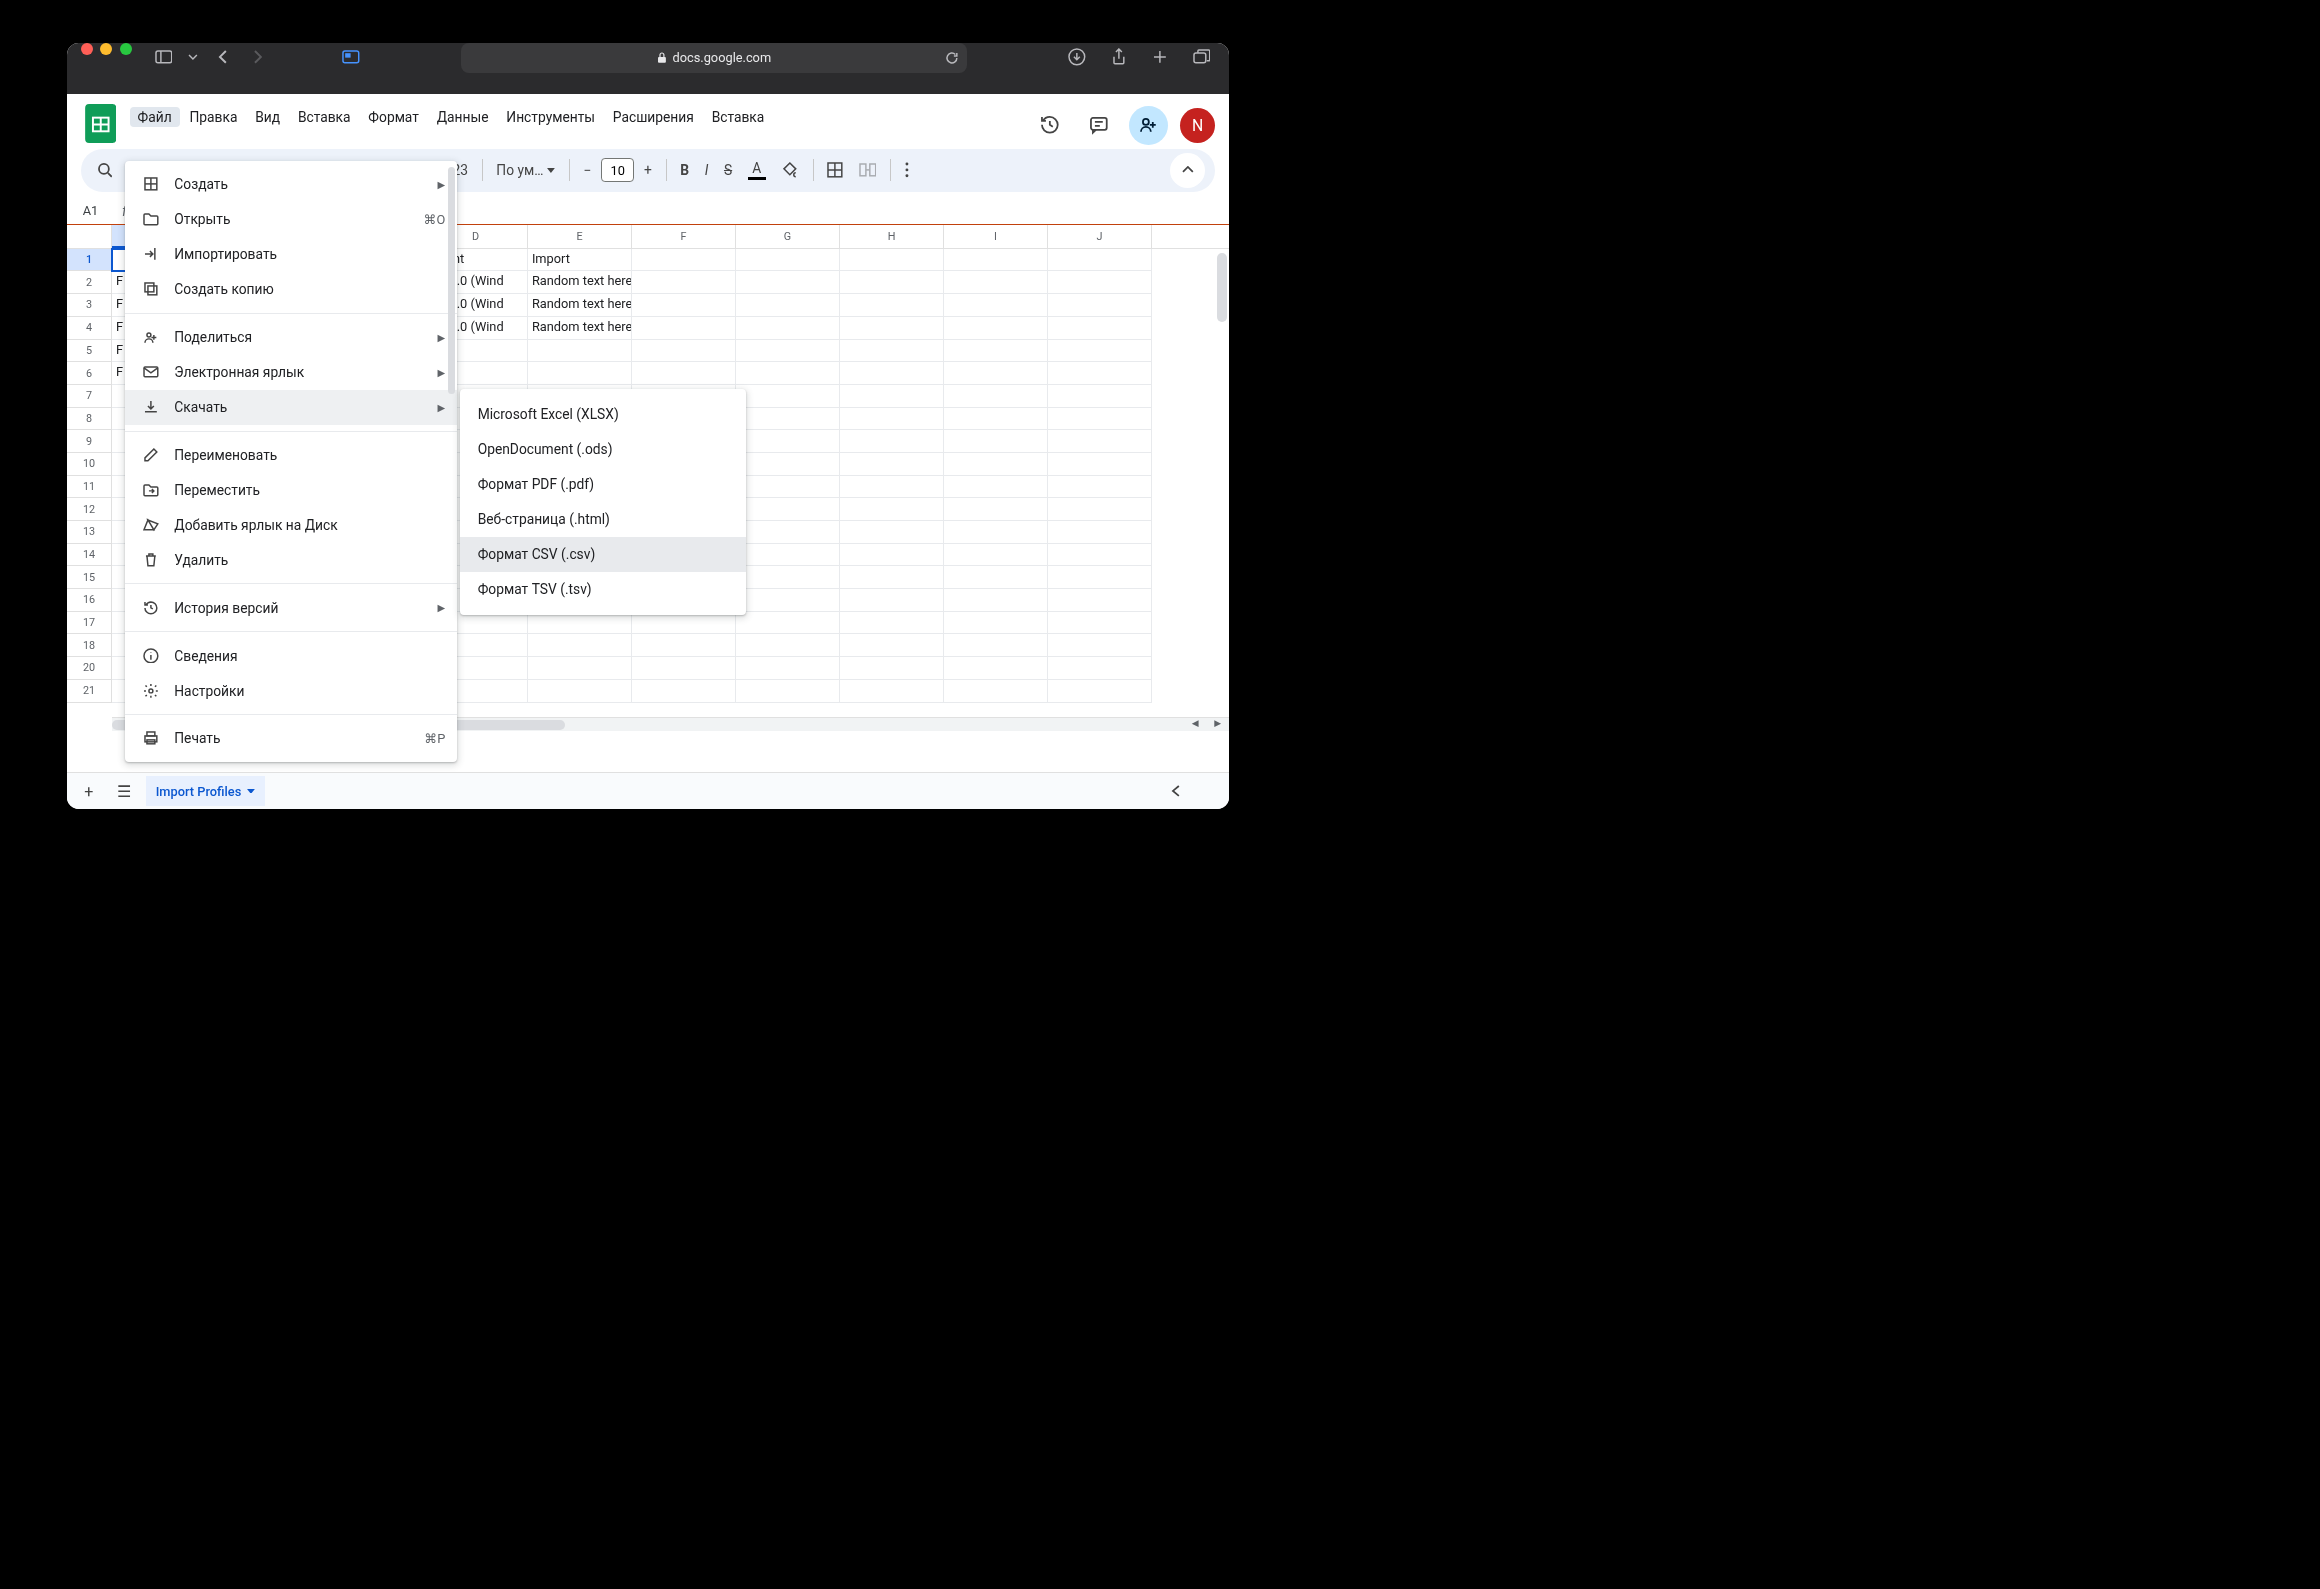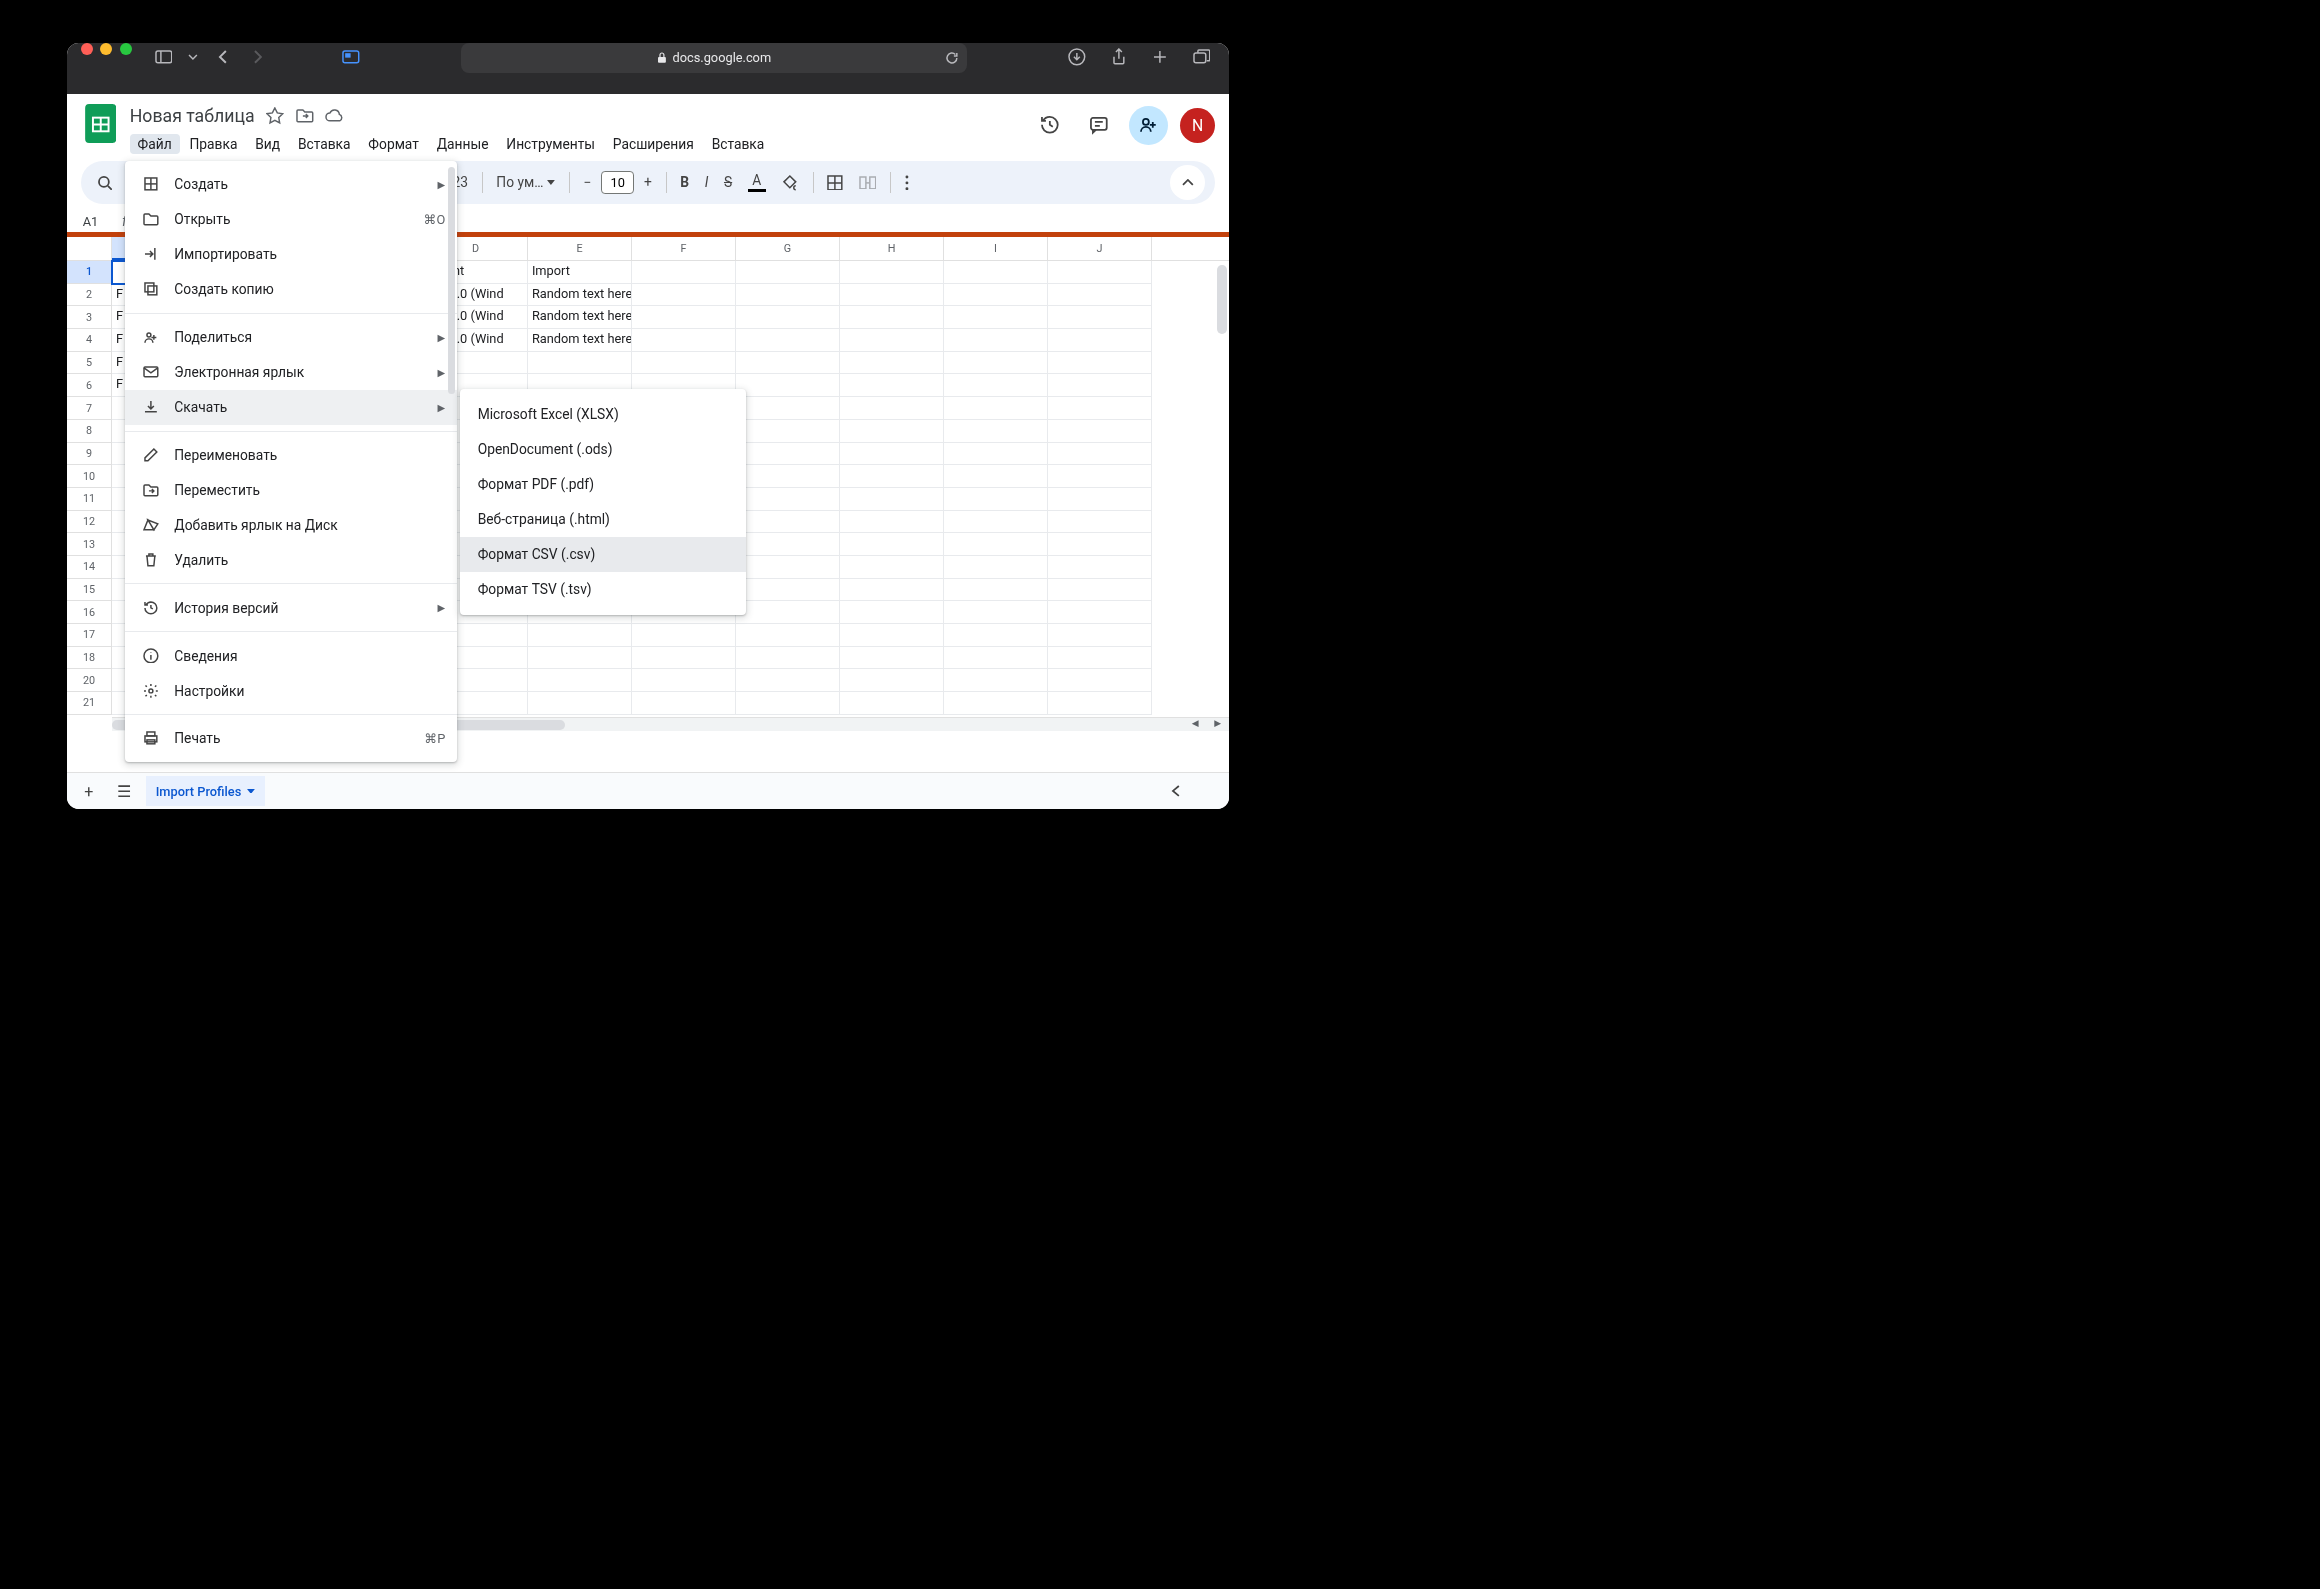--- a/index.html
+++ b/index.html
@@ -35,21 +35,21 @@
 .avatar { width: 35px; height: 35px; border-radius: 50%; background: #c5221f; color: #fff; display: flex; align-items: center; justify-content: center; font-size: 15.8px;}
 
 
 .toolbar { height: 43px; margin: 3.9px 13.8px 0 13.8px; background: #edf2fa; border-radius: 23.6px; display: flex; align-items: center; padding: 0 9.9px; gap: 3.9px; font-size: 13.8px; color: #444;}
 .tb-item { padding: 3.9px 5.9px; display:flex; align-items:center; gap:3.9px; border-radius:3.9px;}
 .tb-sep { width: 1px; height: 21.7px; background: #c7c7c7; margin: 0 3.9px; }
 .tb-input { width: 33px; height: 23.6px; border: 1px solid #747775; border-radius: 3.9px; text-align: center; font-size: 12.8px; background: #fff;}
 .tb-right { margin-left: auto; width: 35px; height:35px; border-radius:50%; background:#fff; display:flex; align-items:center; justify-content:center;}
 
 
-.formula-bar { height: 27.6px; display: flex; align-items: center; border-bottom: 5px solid #c2410c; margin-top: 5.9px;}
+.formula-bar { height: 27.6px; display: flex; align-items: center; border-bottom: 1px solid #c2410c; margin-top: 5.9px;}
 .cell-ref { width: 47px; text-align: center; font-size: 12.8px; padding: 0 13.8px; color:#3c4043;}
 .fx { padding: 0 7.9px; color: #5f6368; font-style: italic; font-size: 13.8px; border-right: 1px solid #e0e0e0; height: 100%; display:flex; align-items:center;}
 
 
 .grid-area { flex: 1; position: relative; overflow: hidden; background:#fff;}
 .col-headers { display: flex; height: 23.6px; background: #fff; border-bottom: 1px solid #e0e0e0; position: absolute; top: 0; left: 0; right: 0;}
 .corner { width: 45px; border-right: 1px solid #e0e0e0; background:#fff;}
 .col-h { width: 104px; border-right: 1px solid #e0e0e0; display:flex; align-items:center; justify-content:center; font-size: 10.8px; color:#5f6368;}
 .col-h.sel { background: #d3e3fd; color: #0b57d0; border-bottom: 2px solid #0b57d0;}
 .rows { position: absolute; top: 23.6px; left: 0; right: 0; bottom: 0;}
@@ -171,39 +171,20 @@
   <div class="docs-bar">
     <div class="sheets-icon">
       <svg width="31.5" height="39" viewBox="0 0 32 40">
           <rect width="32" height="40" rx="4" fill="#0f9d58"></rect>
           <rect x="8" y="14" width="16" height="14" fill="none" stroke="#fff" stroke-width="2"></rect>
           <line x1="8" y1="21" x2="24" y2="21" stroke="#fff" stroke-width="2"></line>
           <line x1="16" y1="14" x2="16" y2="28" stroke="#fff" stroke-width="2"></line>
         </svg>
     </div>
     <div class="title-block">
-      <div class="title-row">
-        <span class="doc-title">Новая таблица</span>
-        <span class="title-icon">
-          <svg width="17.7" height="17.7" viewBox="0 0 18 18" fill="none" stroke="currentColor" stroke-width="1.5">
-              <path d="M9 1l2.5 5 5.5.8-4 3.9.9 5.5L9 13.6l-4.9 2.6.9-5.5-4-3.9 5.5-.8z"></path>
-            </svg>
-        </span>
-        <span class="title-icon">
-          <svg width="17.7" height="15.8" viewBox="0 0 18 16" fill="none" stroke="currentColor" stroke-width="1.5">
-              <path d="M1 3a1 1 0 011-1h5l2 2h7a1 1 0 011 1v8a1 1 0 01-1 1H2a1 1 0 01-1-1z"></path>
-              <path d="M7 8h5m-2-2l2 2-2 2"></path>
-            </svg>
-        </span>
-        <span class="title-icon">
-          <svg width="19.7" height="13.8" viewBox="0 0 20 14" fill="none" stroke="currentColor" stroke-width="1.5">
-              <path d="M5 12a4 4 0 010-8 5 5 0 019.6 1.5A3.5 3.5 0 0115 12z"></path>
-            </svg>
-        </span>
-      </div>
       <div class="menu-row">
         <span class="menu-item active">Файл</span>
         <span class="menu-item">Правка</span>
         <span class="menu-item">Вид</span>
         <span class="menu-item">Вставка</span>
         <span class="menu-item">Формат</span>
         <span class="menu-item">Данные</span>
         <span class="menu-item">Инструменты</span>
         <span class="menu-item">Расширения</span>
         <span class="menu-item">Вставка</span>

